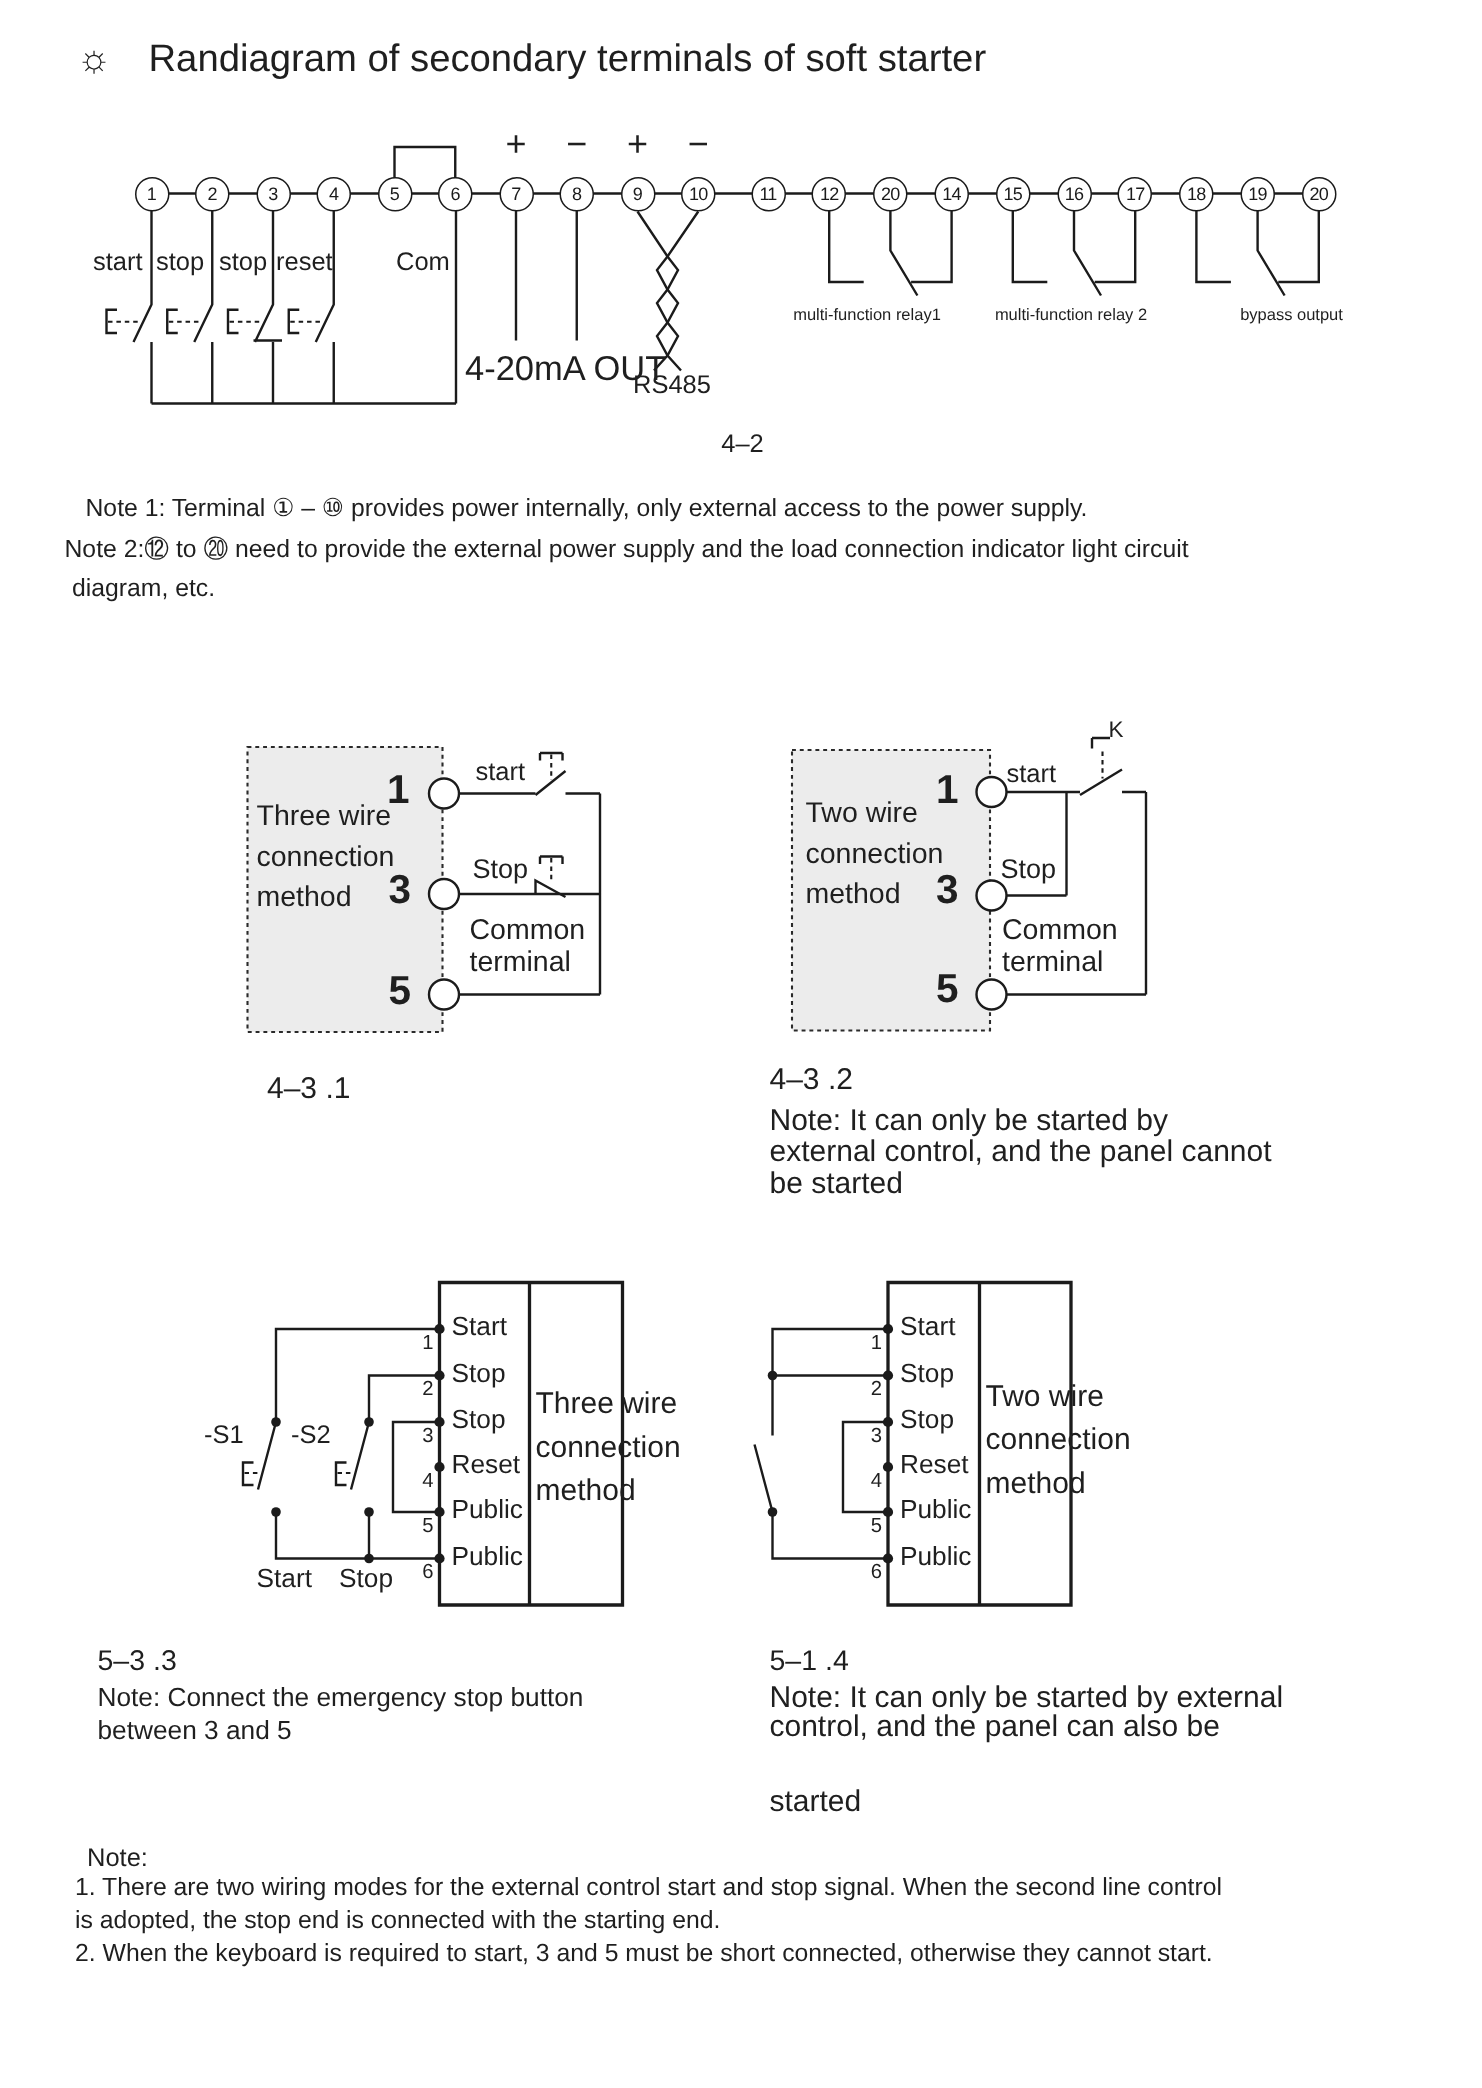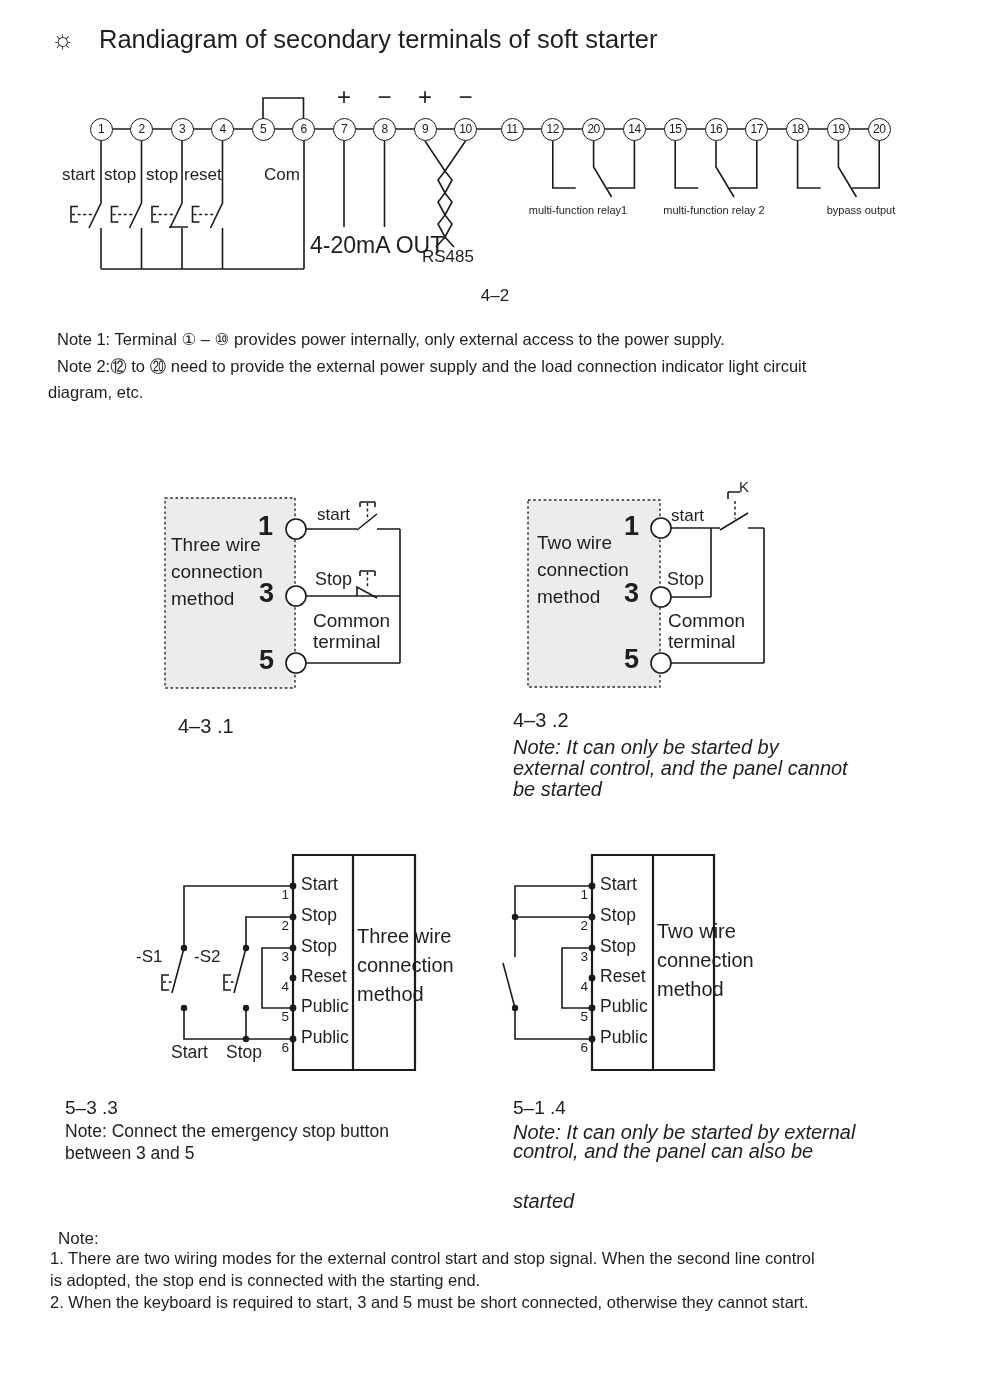--- a/index.html
+++ b/index.html
@@ -10,21 +10,21 @@
   .cx{transform:translateX(-50%);}
   .tcirc{position:absolute;width:23px;height:23px;box-sizing:border-box;border:1.6px solid #1b1b1b;
          border-radius:50%;background:#fff;display:flex;align-items:center;justify-content:center;
          font-size:12px;letter-spacing:-0.5px;color:#1b1b1b;}
   .num-r{width:14px;text-align:right;}
   .big{font-size:27px;font-weight:700;}
   .fs14{font-size:11px;} .fs13{font-size:13.5px;}
   .fs16{font-size:16.5px;} .fs17{font-size:17px;} .fs175{font-size:17.5px;}
   .fs18{font-size:18px;} .fs19{font-size:19px;} .fs20{font-size:20px;}
   .fs23{font-size:23px;} .fs24{font-size:24px;} .fs25{font-size:25.5px;}
-  .note-tight{line-height:1.06;font-style:italic;}
+  .note-tight{line-height:1.06;}
   svg path, svg rect, svg circle{vector-effect:non-scaling-stroke;}
   .ln{stroke:#1b1b1b;stroke-width:1.6;fill:none;}
   .ln2{stroke:#1b1b1b;stroke-width:2.2;fill:none;}
   .dash{stroke:#1b1b1b;stroke-width:1.4;fill:none;stroke-dasharray:3 2.6;}
   .boxfill{fill:#ececec;stroke:#2a2a2a;stroke-width:1.4;stroke-dasharray:2.6 2.6;}
   .term{fill:#ffffff;stroke:#1b1b1b;stroke-width:1.6;}
   .dot{fill:#1b1b1b;stroke:none;}
 </style>
 </head>
 <body>
@@ -156,21 +156,21 @@
   <div class="t fs24 cx" style="left:425px;top:84px;">+</div>
   <div class="t fs24 cx" style="left:465.5px;top:84px;">−</div>
   <div class="t fs23" style="left:310px;top:233px;">4-20mA OUT</div>
   <div class="t fs17" style="left:422px;top:248px;">RS485</div>
   <div class="t fs14 cx" style="left:578px;top:205px;">multi-function relay1</div>
   <div class="t fs14 cx" style="left:714px;top:205px;">multi-function relay 2</div>
   <div class="t fs14 cx" style="left:861px;top:205px;text-align:right;">bypass output</div>
   <div class="t fs17 cx" style="left:495px;top:287px;">4–2</div>
 
   <div class="t fs16" style="left:57px;top:331px;">Note 1: Terminal ① – ⑩ provides power internally, only external access to the power supply.</div>
-  <div class="t fs16" style="left:57px;top:358px;text-align:center;">Note 2:⑫ to ⑳ need to provide the external power supply and the load connection indicator light circuit</div>
+  <div class="t fs16" style="left:43px;top:358px;text-align:center;">Note 2:⑫ to ⑳ need to provide the external power supply and the load connection indicator light circuit</div>
   <div class="t fs16" style="left:48px;top:384px;">diagram, etc.</div>
 
   <div class="t fs19" style="left:171px;top:535px;">Three wire</div>
   <div class="t fs19" style="left:171px;top:562px;">connection</div>
   <div class="t fs19" style="left:171px;top:589px;">method</div>
   <div class="t big" style="left:258px;top:512px;">1</div>
   <div class="t big" style="left:259px;top:579px;">3</div>
   <div class="t big" style="left:259px;top:646px;">5</div>
   <div class="t fs17" style="left:317px;top:506px;">start</div>
   <div class="t fs18" style="left:315px;top:570px;">Stop</div>

